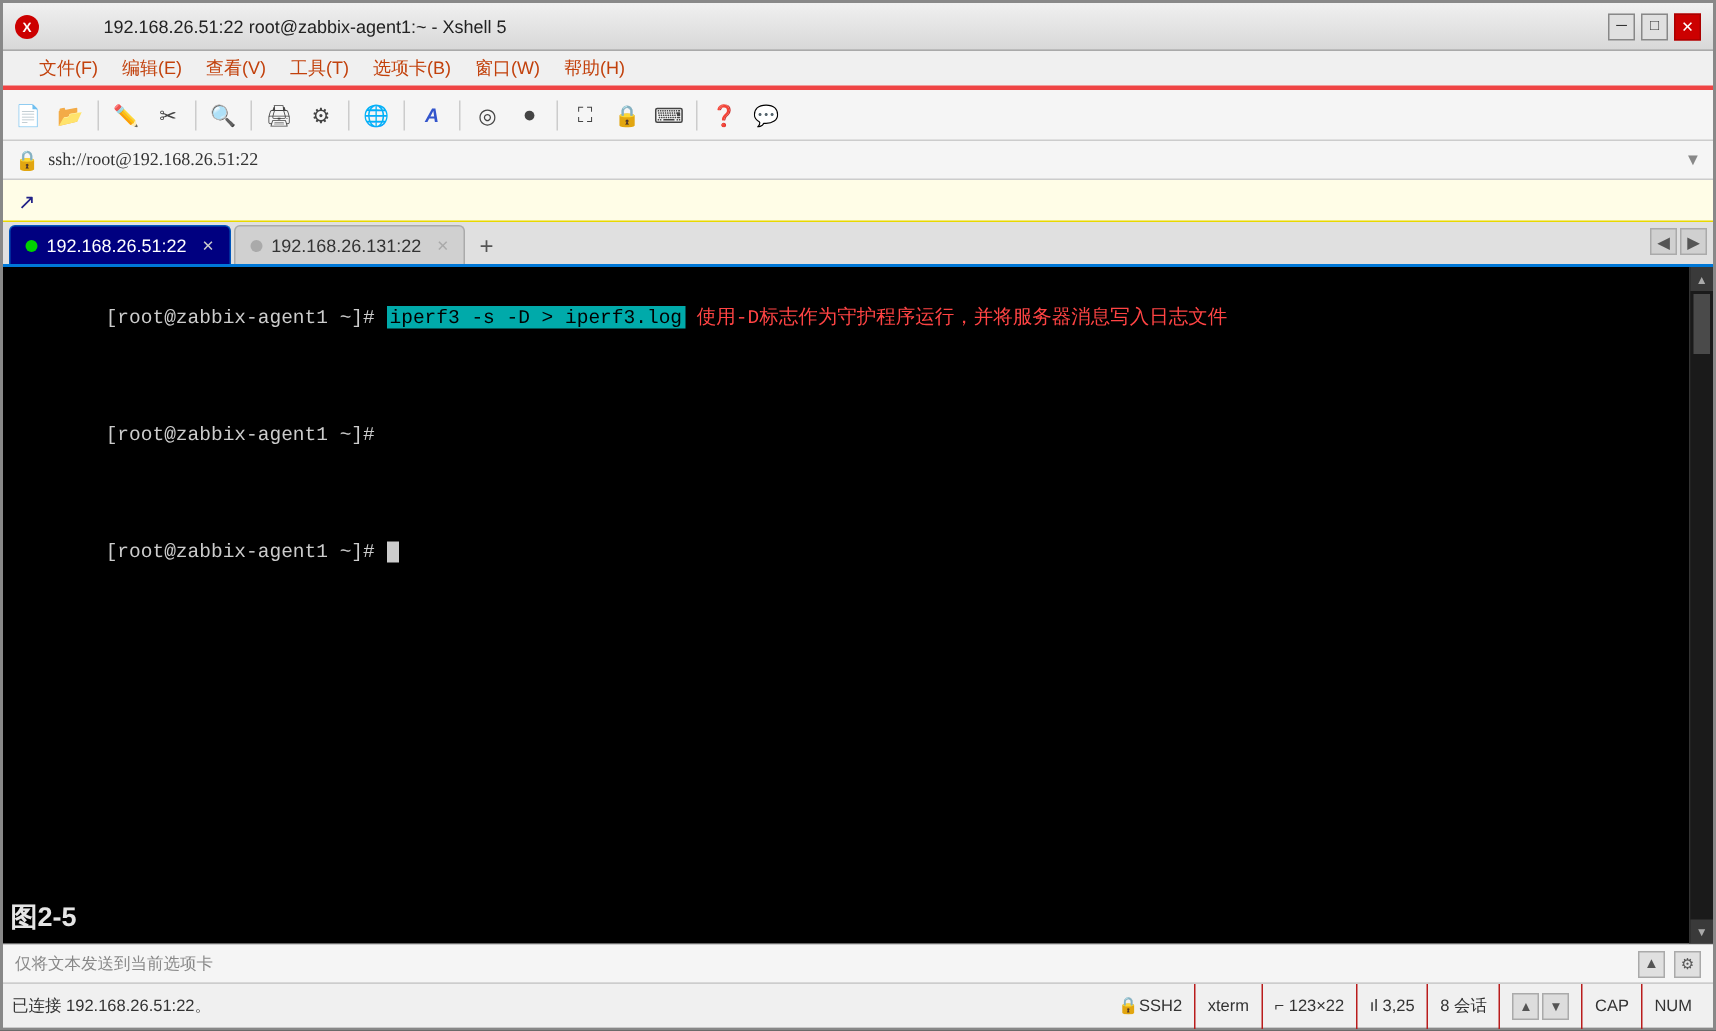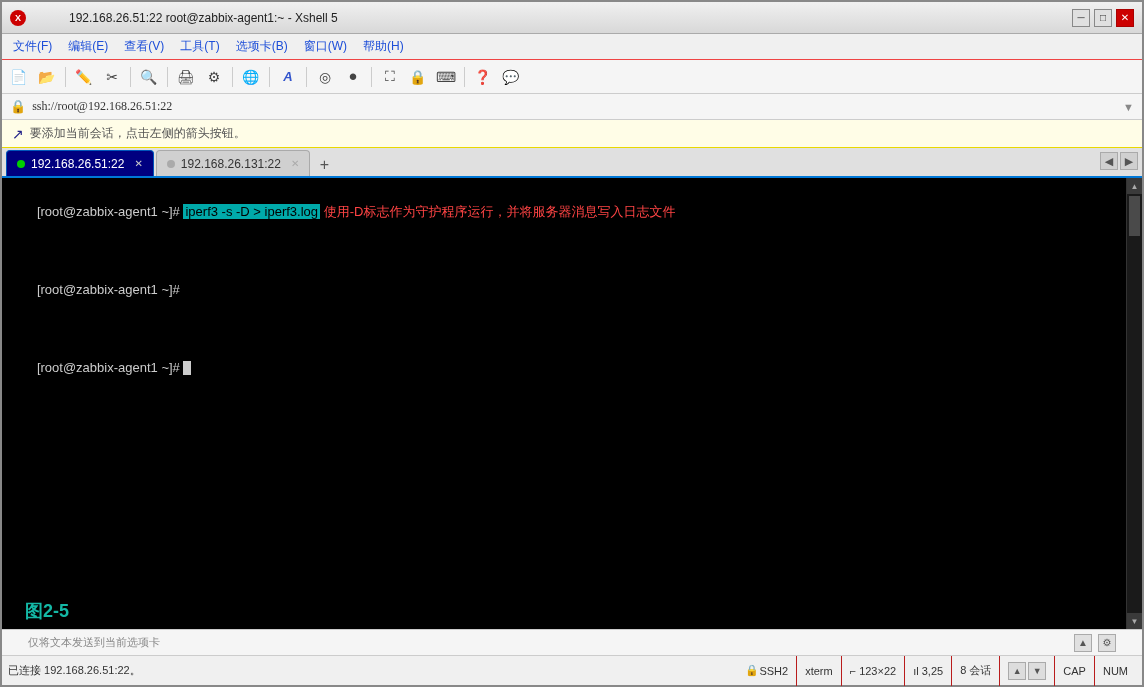--- a/index.html
+++ b/index.html
@@ -42,24 +42,24 @@
       color: #333;
     }
     .title-btn.close { background: #cc0000; color: white; border-color: #aa0000; }
 
     
     .menu-bar {
       height: 26px;
       background: #f0f0f0;
       display: flex;
       align-items: center;
-      padding: 0 3px;
-      border-bottom: 1px solid #ef4444;
+      padding: 0 16px;
+      border-bottom: 3px solid #ef4444;
       font-size: 12px;
-      color: #1d4ed8;
+      color: #c2410c;
     }
     .menu-item {
       padding: 2px 8px;
       cursor: pointer;
     }
 
     
     .toolbar {
       height: 34px;
       background: #f5f5f5;
@@ -180,21 +180,21 @@
     .terminal-container {
       background: #000000;
       flex: 1;
       position: relative;
       overflow: hidden;
       display: flex;
     }
     .terminal-content {
       flex: 1;
       padding: 4px 6px;
-      font-family: Liberation Sans, sans-serif;
+      font-family: Liberation Mono, monospace;
       font-size: 13px;
       color: #cccccc;
       line-height: 1.5;
     }
     .terminal-scrollbar {
       width: 16px;
       background: #1a1a1a;
       border-left: 1px solid #333;
       display: flex; flex-direction: column;
     }
@@ -225,22 +225,22 @@
       width: 8px; height: 14px; 
       vertical-align: text-bottom;
       animation: blink 1s step-end infinite;
     }
     @keyframes blink { 50% { opacity: 0; } }
 
     
     .figure-label {
       position: absolute;
       bottom: 6px;
-      left: 23px;
-      color: #14b8a6;
+      left: 5px;
+      color: #e5e5e5;
       font-size: 18px;
       font-weight: bold;
       font-family: Arial, sans-serif;
     }
 
     
     .status-bar {
       height: 30px;
       background: #f0f0f0;
       border-top: 1px solid #ccc;
@@ -274,21 +274,21 @@
       font-size: 9px; color: #555; cursor: pointer;
     }
 
     
     .input-bar {
       height: 26px;
       background: #f5f5f5;
       border-top: 1px solid #ccc;
       display: flex;
       align-items: center;
-      padding: 0 26px;
+      padding: 0 8px;
       font-size: 11px;
       color: #888;
       gap: 6px;
     }
     .input-bar-text { flex: 1; }
     .input-bar-btn {
       width: 18px; height: 18px;
       background: #e0e0e0;
       border: 1px solid #aaa;
       display: flex; align-items: center; justify-content: center;
@@ -356,21 +356,20 @@
   </div>
 
   <div class="address-bar">
     <span class="address-bar-icon">🔒</span>
     <span class="address-bar-text">ssh://root@192.168.26.51:22</span>
     <span class="address-bar-arrow">▼</span>
   </div>
 
   <div class="hint-bar">
     <span class="hint-icon">↗</span>
-    <span>要添加当前会话，点击左侧的箭头按钮。</span>
   </div>
 
   <div class="tab-bar">
     <div class="tab active">
       <div class="tab-dot" style="background:#00d000;width:8px;height:8px;border-radius:50%;"></div>
       <span>192.168.26.51:22</span>
       <span class="tab-close">✕</span>
     </div>
     <div class="tab">
       <div class="tab-dot" style="background:#aaa;width:8px;height:8px;border-radius:50%;"></div>

